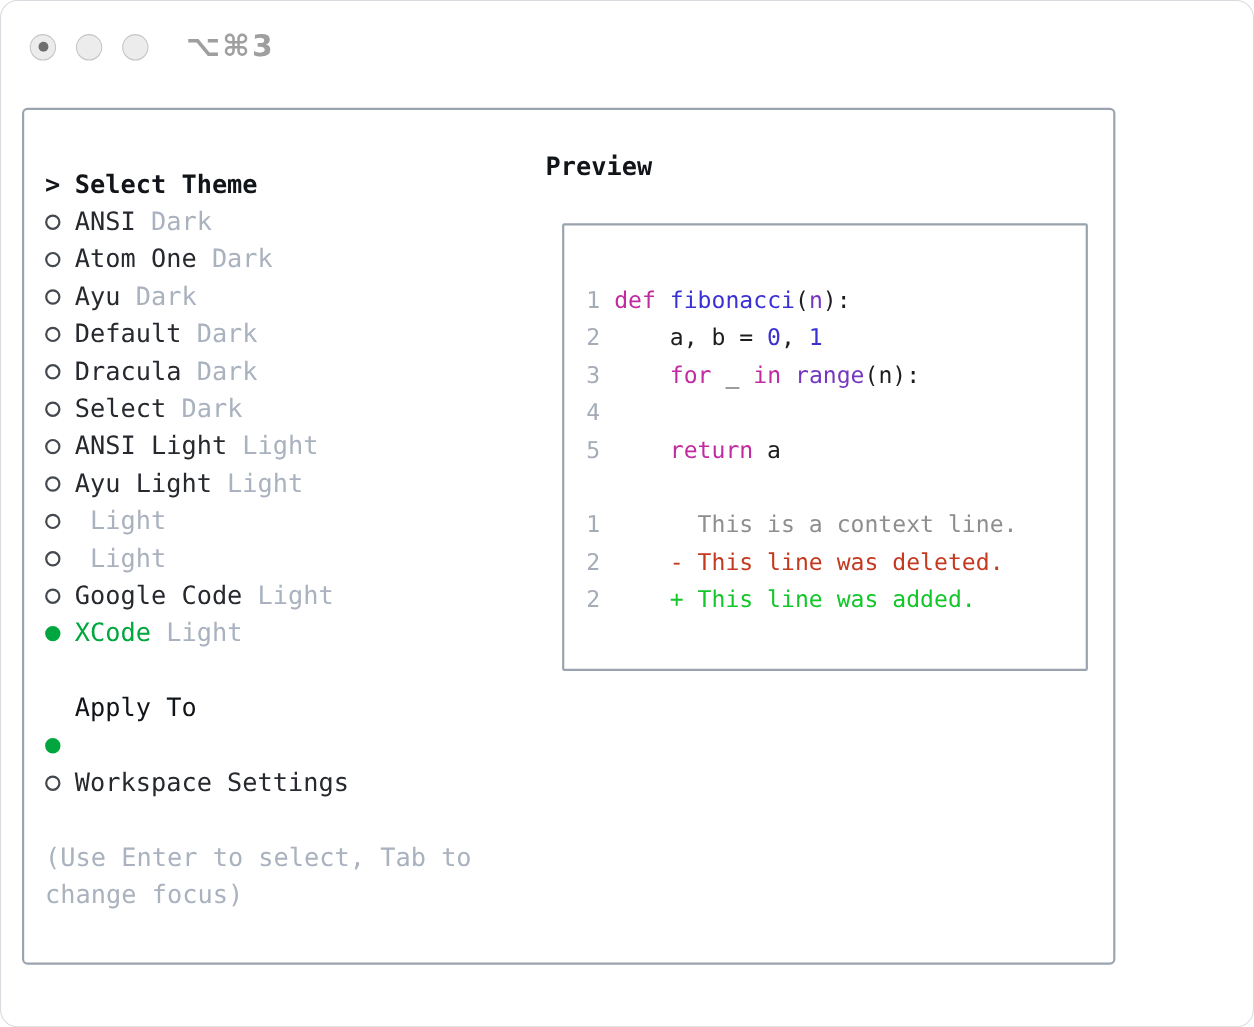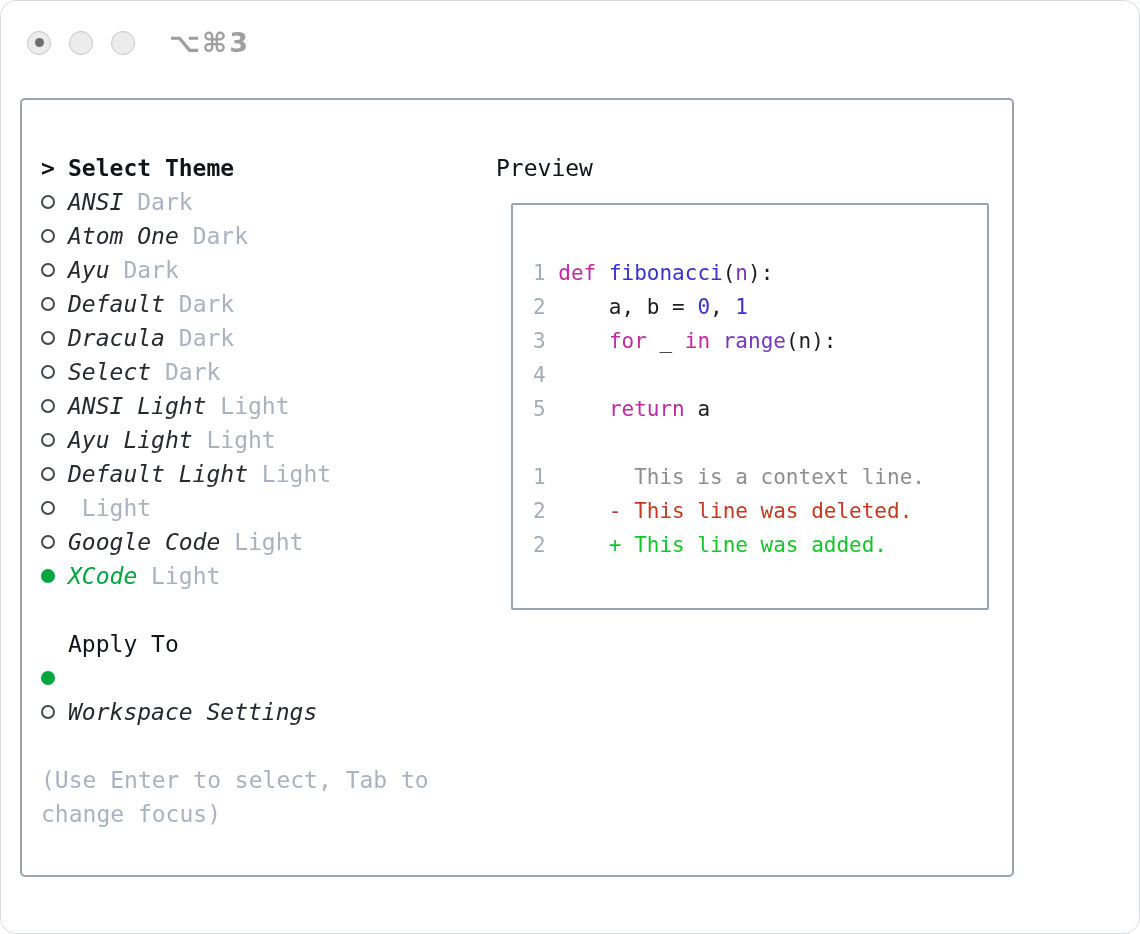--- a/index.html
+++ b/index.html
@@ -20,27 +20,27 @@
          border:2px solid #9aa3ae;border-radius:5px;background:#ffffff;}
   
   .left{position:absolute;left:19px;top:51px;font-size:23px;line-height:34px;color:#26292e;}
   .row{height:34px;display:flex;align-items:center;white-space:pre;}
   .row.spacer{height:34px;}
   .hdr{font-weight:bold;color:#111418;}
   .hdr .prefix{display:inline-block;width:27px;font-weight:bold;}
   .bullet{display:inline-flex;width:27px;align-items:center;}
   .radio{width:14px;height:14px;box-sizing:border-box;border:2px solid #43494f;border-radius:50%;background:transparent;}
   .radio.on{border-color:#00a63e;background:#00a63e;}
-  .t-name{color:#26292e;font-style:italic;}
+  .t-name{color:#26292e;}
   .t-var{color:#a9b2be;margin-left:1ch;}
   .sel .t-name{color:#00a63e;}
   .apply-hdr{padding-left:27px;color:#111418;}
   .help{margin-top:34px;width:440px;color:#a9b2be;white-space:normal;line-height:34px;}
   
-  .preview-label{position:absolute;left:474px;top:51px;font-weight:normal;font-size:23px;line-height:34px;color:#111418;}
+  .preview-label{position:absolute;left:474px;top:35px;font-weight:bold;font-size:23px;line-height:34px;color:#111418;}
   .preview-box{position:absolute;left:489px;top:103px;width:478px;height:407px;box-sizing:border-box;
                border:2px solid #9aa3ae;border-radius:2px;background:#ffffff;
                padding:51px 10px 0 20px;font-size:21px;line-height:34px;overflow:hidden;}
   .pline{height:34px;display:flex;white-space:pre;}
   .lnum{display:inline-block;min-width:1ch;margin-right:1ch;color:#a4acb8;text-align:right;}
   .pcontent{white-space:pre;text-align:center;}
   .tok-kw{color:#c12ba2;}
   .tok-fn{color:#3a31d3;}
   .tok-num{color:#3a31d3;}
   .tok-bi{color:#7537bf;}
@@ -72,21 +72,21 @@
       </div>
       <div id="theme-list">
           <div class="row"><span class="bullet"><span class="radio"></span></span><span class="t-name">ANSI</span><span class="t-var">Dark</span></div>
           <div class="row"><span class="bullet"><span class="radio"></span></span><span class="t-name">Atom One</span><span class="t-var">Dark</span></div>
           <div class="row"><span class="bullet"><span class="radio"></span></span><span class="t-name">Ayu</span><span class="t-var">Dark</span></div>
           <div class="row"><span class="bullet"><span class="radio"></span></span><span class="t-name">Default</span><span class="t-var">Dark</span></div>
           <div class="row"><span class="bullet"><span class="radio"></span></span><span class="t-name">Dracula</span><span class="t-var">Dark</span></div>
           <div class="row"><span class="bullet"><span class="radio"></span></span><span class="t-name">Select</span><span class="t-var">Dark</span></div>
           <div class="row"><span class="bullet"><span class="radio"></span></span><span class="t-name">ANSI Light</span><span class="t-var">Light</span></div>
           <div class="row"><span class="bullet"><span class="radio"></span></span><span class="t-name">Ayu Light</span><span class="t-var">Light</span></div>
-          <div class="row"><span class="bullet"><span class="radio"></span></span><span class="t-name">Default Light</span><span class="t-var">Light</span></div>
+          <div class="row"><span class="bullet"><span class="radio"></span></span><span class="t-var">Light</span></div>
           <div class="row"><span class="bullet"><span class="radio"></span></span><span class="t-var">Light</span></div>
           <div class="row"><span class="bullet"><span class="radio"></span></span><span class="t-name">Google Code</span><span class="t-var">Light</span></div>
           <div class="row sel"><span class="bullet"><span class="radio on"></span></span><span class="t-name">XCode</span><span class="t-var">Light</span></div>
         </div>
       <div class="row spacer"></div>
       <div class="row apply-hdr">Apply To</div>
       <div id="apply-list">
           <div class="row sel"><span class="bullet"><span class="radio on"></span></span></div>
           <div class="row"><span class="bullet"><span class="radio"></span></span><span class="t-name">Workspace Settings</span></div>
         </div>

